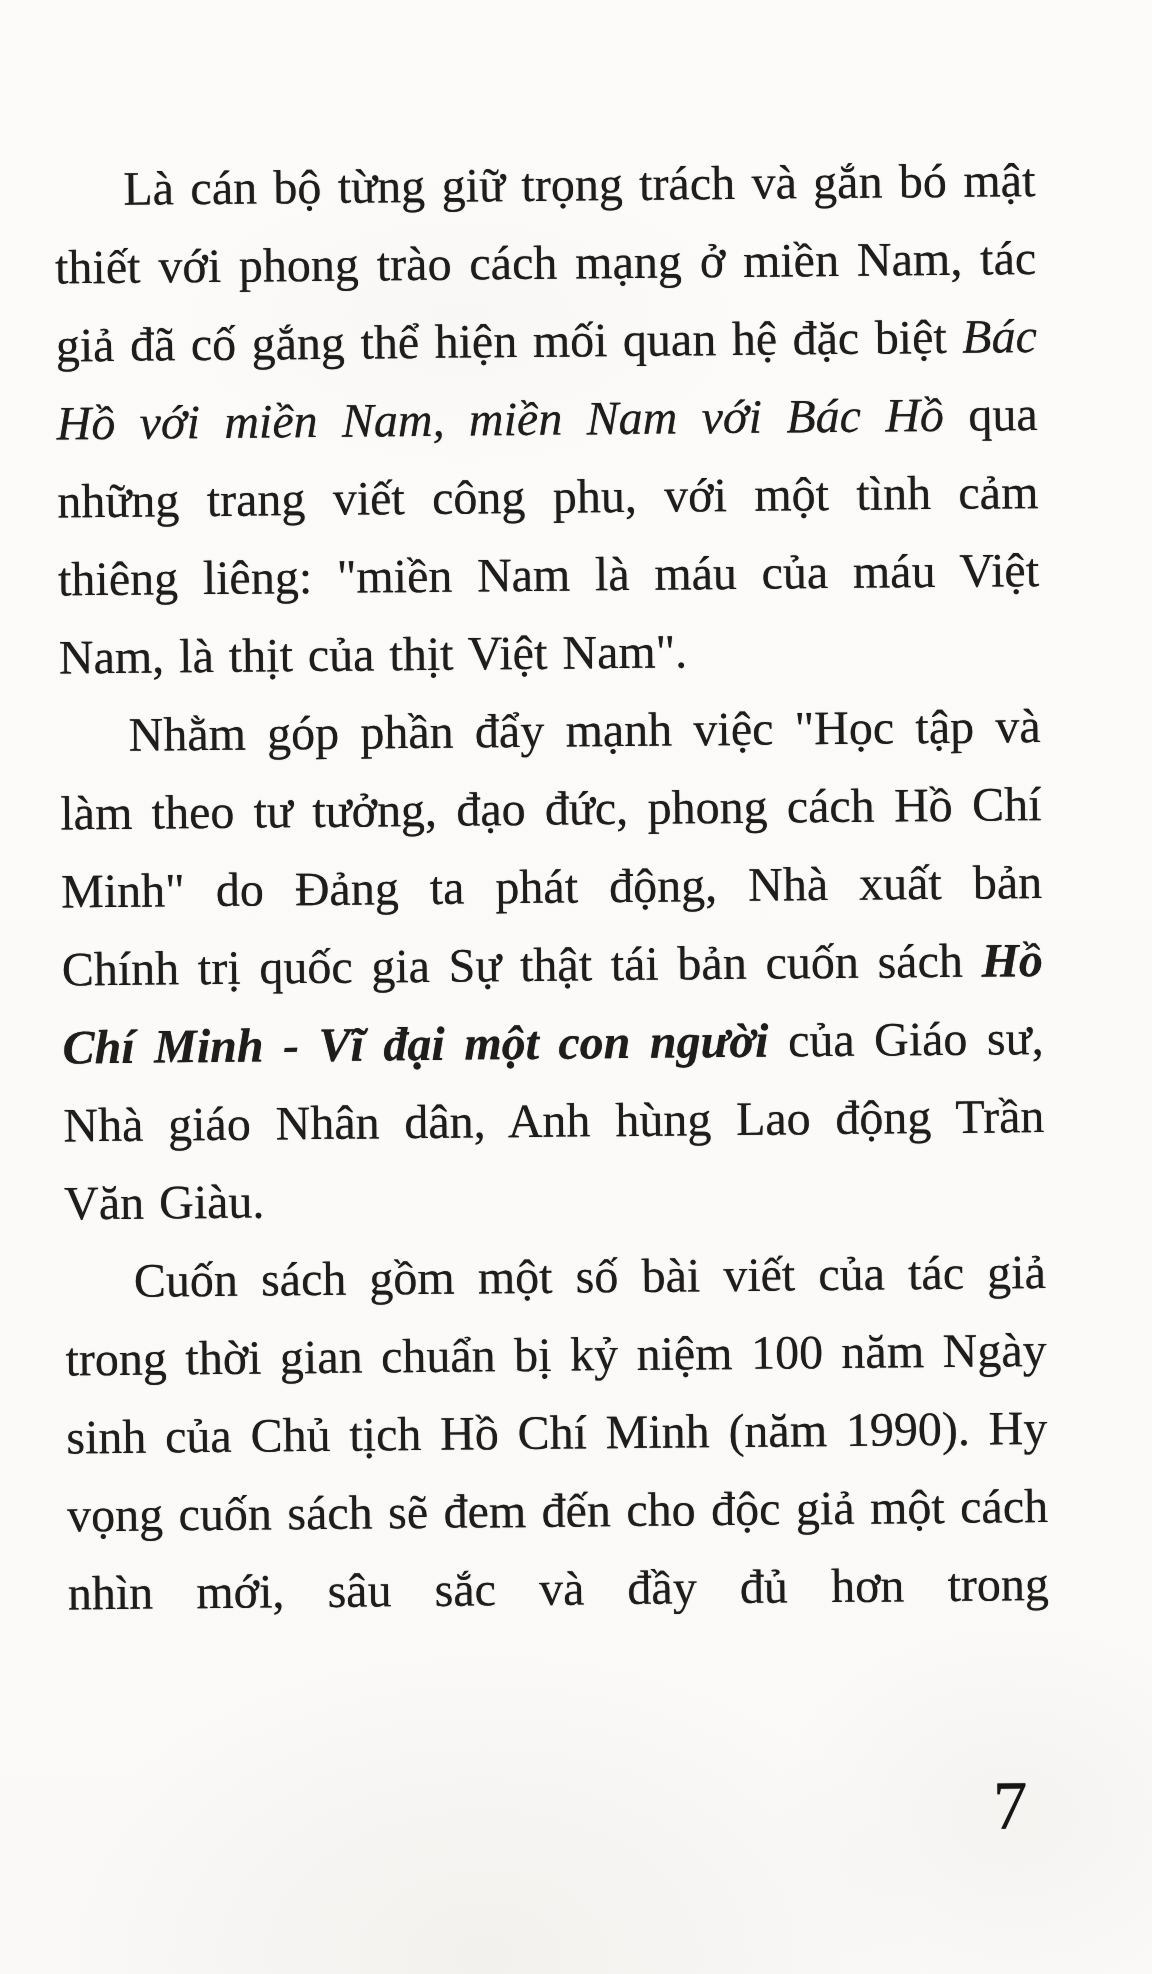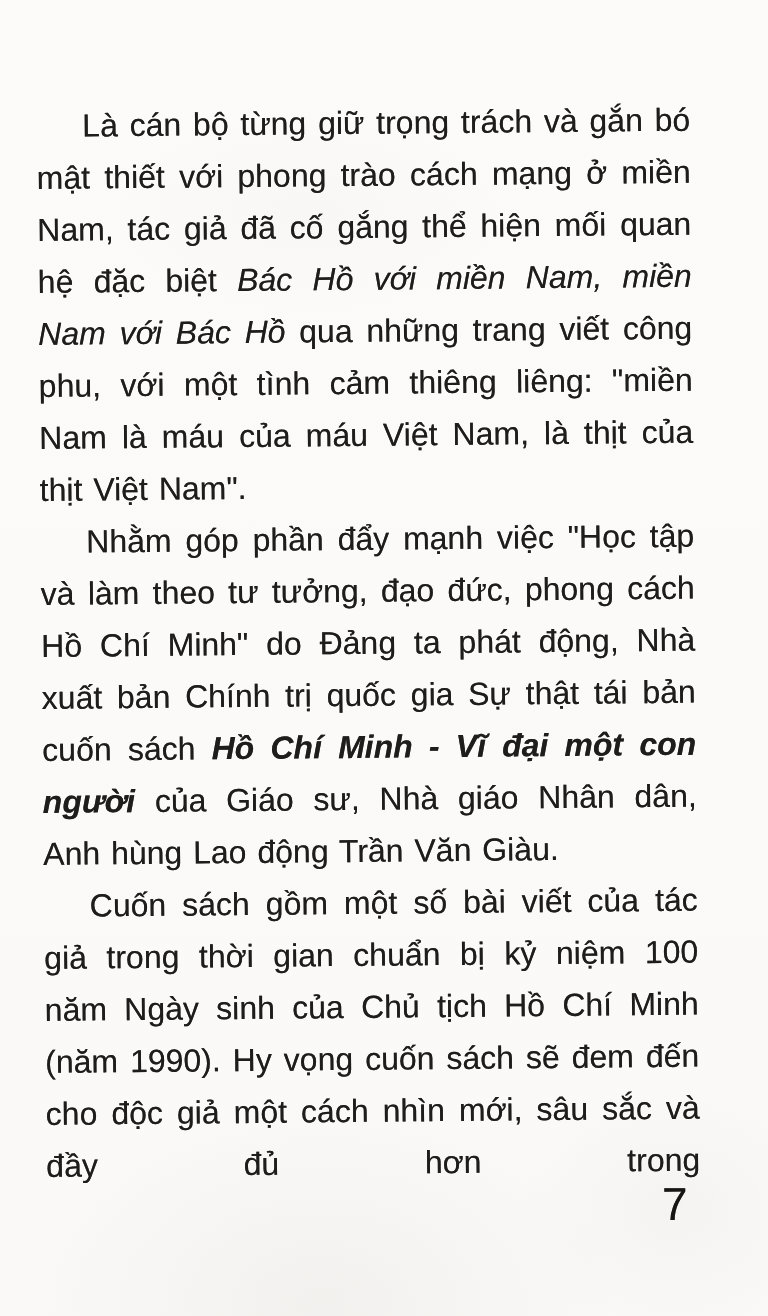--- a/index.html
+++ b/index.html
@@ -11,21 +11,21 @@
   }
   .scan-page {
     position: relative;
     width: 768px;
     height: 1316px;
     background:
       radial-gradient(55% 22% at 42% 99%, rgba(175,168,160,0.10), rgba(175,168,160,0) 70%),
       radial-gradient(30% 14% at 88% 92%, rgba(180,174,166,0.08), rgba(180,174,166,0) 70%),
       radial-gradient(40% 12% at 40% 16%, rgba(185,180,173,0.05), rgba(185,180,173,0) 70%),
       linear-gradient(#fcfbfa, #faf9f7);
-    font-family: Liberation Sans, sans-serif;
+    font-family: Liberation Serif, serif;
     color: #1e1d1c;
   }
   .text-block {
     position: absolute;
     left: 36px;
     top: 100px;
     width: 654px;
     transform: rotate(-0.55deg);
     transform-origin: 0 0;
     font-size: 32px;

